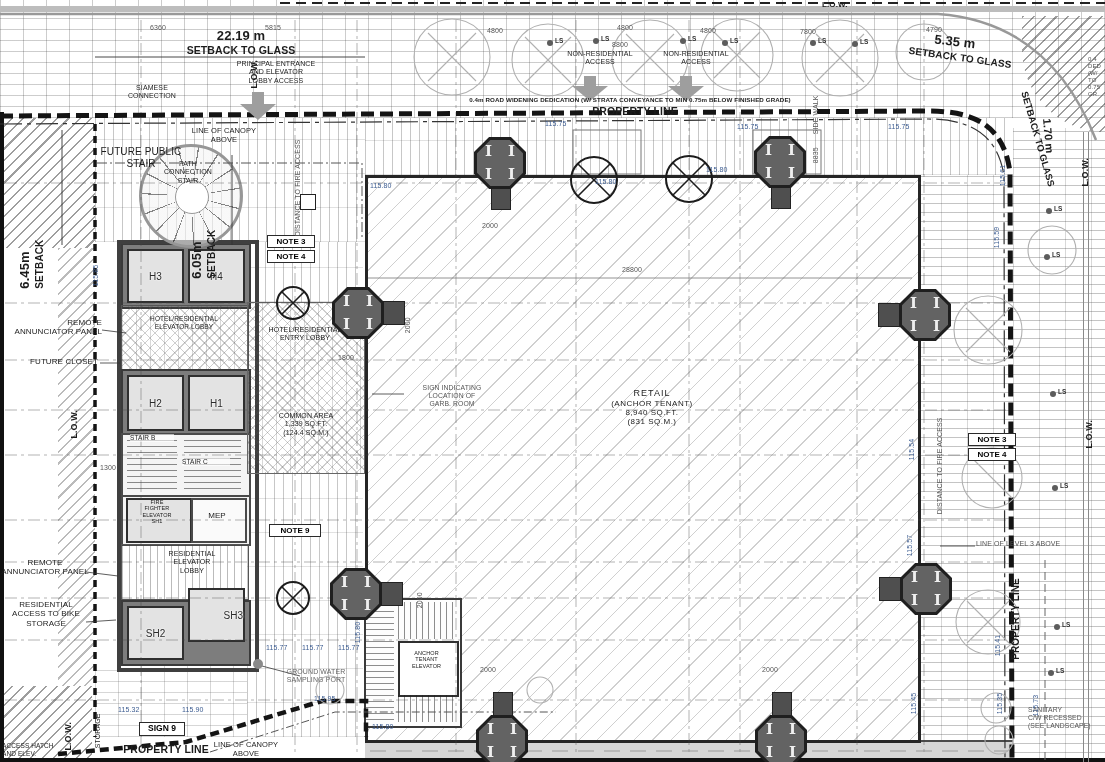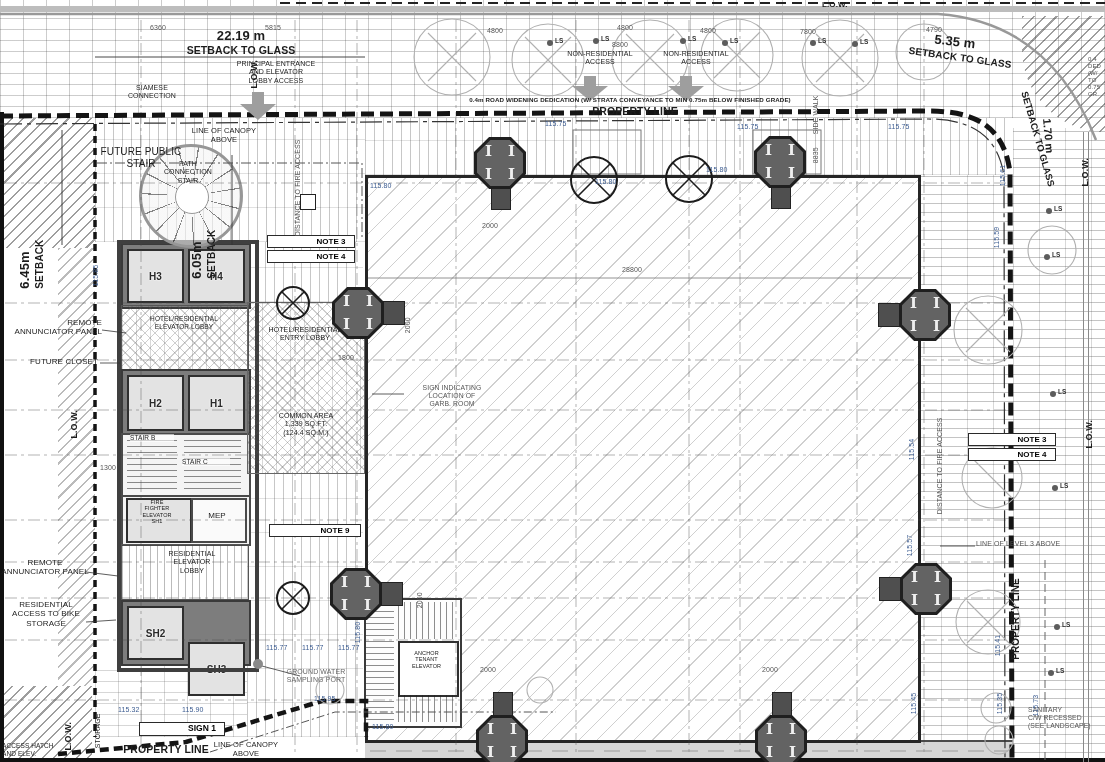--- a/index.html
+++ b/index.html
@@ -32,25 +32,25 @@
       repeating-linear-gradient(90deg, rgba(30,30,30,.5) 0 1px, transparent 1px 6px);}
   .xfill{background-image:
       linear-gradient(to bottom right, transparent calc(50% - .7px), #8f8f8f calc(50% - .7px), #8f8f8f calc(50% + .7px), transparent calc(50% + .7px)),
       linear-gradient(to top right, transparent calc(50% - .7px), #8f8f8f calc(50% - .7px), #8f8f8f calc(50% + .7px), transparent calc(50% + .7px));}
   
   .lbl{position:absolute;color:#1c1c1c;line-height:1.18;white-space:pre-line;letter-spacing:.1px;}
   .c{text-align:center;} .r{text-align:right;} .b{font-weight:bold;}
   .vt{transform:rotate(-90deg);transform-origin:0 100%;white-space:nowrap;}
   .elevtx{color:#3c5c91;font-size:7px;white-space:nowrap;}
   .dimtx{color:#555;font-size:7px;white-space:nowrap;}
-  .box{border:1.2px solid #2a2a2a;background:#fff;text-align:center;font-weight:bold;font-size:8px;line-height:1.4;padding-left:40px;}
+  .box{border:1.2px solid #2a2a2a;background:#fff;text-align:center;font-weight:bold;font-size:8px;line-height:1.4;}
   
   .wallbox{position:absolute;border:2px solid #3a3a3a;background:#7d7d7d;}
   .cab{position:absolute;background:#e3e3e3;border:2px solid #2f2f2f;display:flex;align-items:center;justify-content:center;}
-  .cab span{font-size:10px;font-weight:bold;color:#2a2a2a;text-shadow:0 0 2px #fff,0 0 2px #fff;}
+  .cab span{font-size:10px;font-weight:normal;color:#2a2a2a;text-shadow:0 0 2px #fff,0 0 2px #fff;}
   .room{position:absolute;background:#f4f4f4;border:2px solid #4a4a4a;}
   .pcol{position:absolute;width:46px;height:46px;}
   .octb{position:absolute;left:-3px;top:-3px;width:52px;height:52px;background:#1f1f1f;
         clip-path:polygon(29% 0,71% 0,100% 29%,100% 71%,71% 100%,29% 100%,0 71%,0 29%);}
   .oct{position:absolute;inset:0;background:#636363;display:grid;grid-template-columns:1fr 1fr;place-items:center;
        clip-path:polygon(29% 0,71% 0,100% 29%,100% 71%,71% 100%,29% 100%,0 71%,0 29%);}
   .oct i{font-style:normal;font-family:"DejaVu Serif",serif;font-weight:bold;font-size:15px;line-height:1;color:#efefef;}
   .stub{position:absolute;background:#4f4f4f;border:1px solid #222;}
   .arrow{position:absolute;}
   .arrow .stem{margin:0 auto;background:#9e9e9e;}
@@ -114,21 +114,21 @@
   <div class="room" style="left:121px;top:495px;width:126px;height:47px;"></div>
   <div class="cab xfill" style="left:126px;top:498px;width:62px;height:41px;"></div>
   <div class="room" style="left:191px;top:498px;width:52px;height:41px;background:#fafafa;"></div>
 
   <div class="abs vlines" style="left:121px;top:544px;width:126px;height:54px;border:1.5px solid #555;"></div>
 
   <div class="wallbox" style="left:121px;top:600px;width:126px;height:62px;"></div>
   <div class="cab xfill" style="left:127px;top:606px;width:53px;height:50px;">
       <span>SH2</span>
     </div>
-  <div class="cab xfill" style="left:188px;top:642px;width:53px;height:50px;">
+  <div class="cab xfill" style="left:188px;top:588px;width:53px;height:50px;justify-content:flex-end;">
       <span>SH3</span>
     </div>
 
   <div class="abs" style="left:117px;top:240px;width:134px;height:424px;border:4px solid #3f3f3f;"></div>
 
   <div class="abs crosshatch" style="left:247px;top:302px;width:116px;height:170px;border:1.5px solid #666;"></div>
 
   <div class="spiral" style="left:139px;top:144px;width:98px;height:98px;"></div>
 
   <div class="abs" style="left:364px;top:598px;width:94px;height:126px;border:2px solid #3a3a3a;background:#fdfdfd;"></div>
@@ -377,27 +377,33 @@
   <div class="lbl" style="left:182px;top:458px;width:48px;font-size:6.5px;background:rgba(255,255,255,.6);">STAIR C</div>
   <div class="lbl c" style="left:127px;top:499px;width:60px;font-size:5.5px;">FIRE
 FIGHTER
 ELEVATOR
 SH1</div>
   <div class="lbl c" style="left:192px;top:511px;width:50px;font-size:8px;">MEP</div>
   <div class="lbl c" style="left:400px;top:650px;width:53px;font-size:5.5px;">ANCHOR
 TENANT
 ELEVATOR</div>
 
+  <div class="abs" style="left:582px;top:388px;width:140px;text-align:center;color:#3b3b3b;">
+    <div class="lbl c" style="position:static;font-size:9px;letter-spacing:1px;">RETAIL</div>
+    <div class="lbl c" style="position:static;font-size:8px;letter-spacing:.5px;">(ANCHOR TENANT)</div>
+    <div class="lbl c" style="position:static;font-size:8px;letter-spacing:.5px;">8,940 SQ.FT.</div>
+    <div class="lbl c" style="position:static;font-size:8px;letter-spacing:.5px;">(831 SQ.M.)</div>
+  </div>
   <div class="lbl c" style="left:404px;top:384px;width:96px;font-size:6.8px;color:#555;">SIGN INDICATING
 LOCATION OF
 GARB. ROOM</div>
 
   <div class="lbl c" style="left:272px;top:668px;width:88px;font-size:7px;color:#666;">GROUND WATER
 SAMPLING PORT</div>
-  <div class="box abs" style="left:139px;top:722px;width:44px;font-size:8.5px;">SIGN 1</div>
+  <div class="box abs" style="left:139px;top:722px;width:44px;font-size:8.5px;">SIGN 9</div>
   <div class="lbl" style="left:1028px;top:706px;width:78px;font-size:6.8px;color:#555;">SANITARY
 C/W RECESSED
 (SEE LANDSCAPE)</div>
   <div class="lbl" style="left:976px;top:540px;width:126px;font-size:7px;color:#555;">LINE OF LEVEL 3 ABOVE</div>
   <div class="lbl vt" style="left:944px;top:506px;font-size:7px;color:#555;">DISTANCE TO FIRE ACCESS</div>
   <div class="lbl vt" style="left:302px;top:228px;font-size:7px;color:#555;">DISTANCE TO FIRE ACCESS</div>
   <div class="lbl vt" style="left:820px;top:126px;font-size:7px;color:#555;">SIDE WALK</div>
 
 <div class="lbl elevtx" style="left: 545px; top: 120px;">115.75</div>
     <div class="lbl elevtx" style="left: 737px; top: 123px;">115.75</div>

